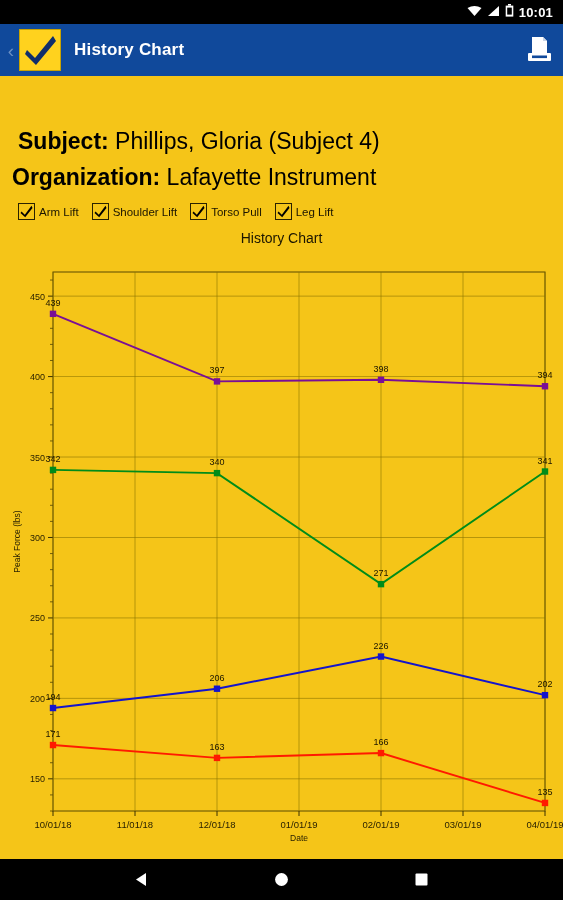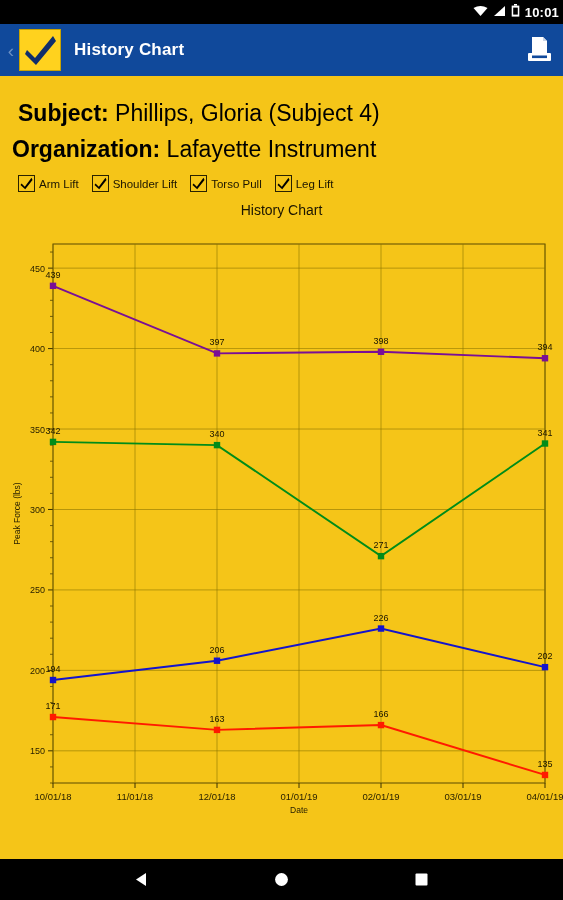--- a/index.html
+++ b/index.html
@@ -9,21 +9,21 @@
     background: #000;
     overflow: hidden;
   }
   #app { position: relative; width: 563px; height: 900px; background: #F5C518; }
 
   
   .statusbar {
     position: absolute; top: 0; left: 0; width: 563px; height: 24px;
     background: #000; color: #fff;
     display: flex; align-items: center; justify-content: flex-end;
-    padding-right: 4px; gap: 5px;
+    padding-right: 10px; gap: 5px;
   }
   .statusbar .clock { font-size: 13px; font-weight: bold; letter-spacing: .2px; }
   .sicon { display: inline-block; }
 
   
   .toolbar {
     position: absolute; top: 24px; left: 0; width: 563px; height: 52px;
     background: #10499B;
     display: flex; align-items: center;
   }
@@ -50,21 +50,21 @@
 
   
   .content {
     position: absolute; top: 76px; left: 0; width: 563px; height: 783px;
     background: #F5C518;
   }
   .info-line {
     font-size: 23px; color: #000; padding-left: 18px;
     white-space: nowrap;
   }
-  .info-line.l1 { padding-top: 24px; }
+  .info-line.l1 { padding-top: 24px; margin-top: 28px; }
   .info-line.l2 { padding-top: 9px; padding-left: 12px; }
   .info-line b { font-weight: bold; }
   .info-line span.val { font-weight: normal; }
 
   .checkrow {
     display: flex; align-items: center;
     padding-left: 18px; margin-top: 12px; gap: 4px;
   }
   .chk-item { display: flex; align-items: center; gap: 4px; margin-right: 9px; }
   .chk-box {

